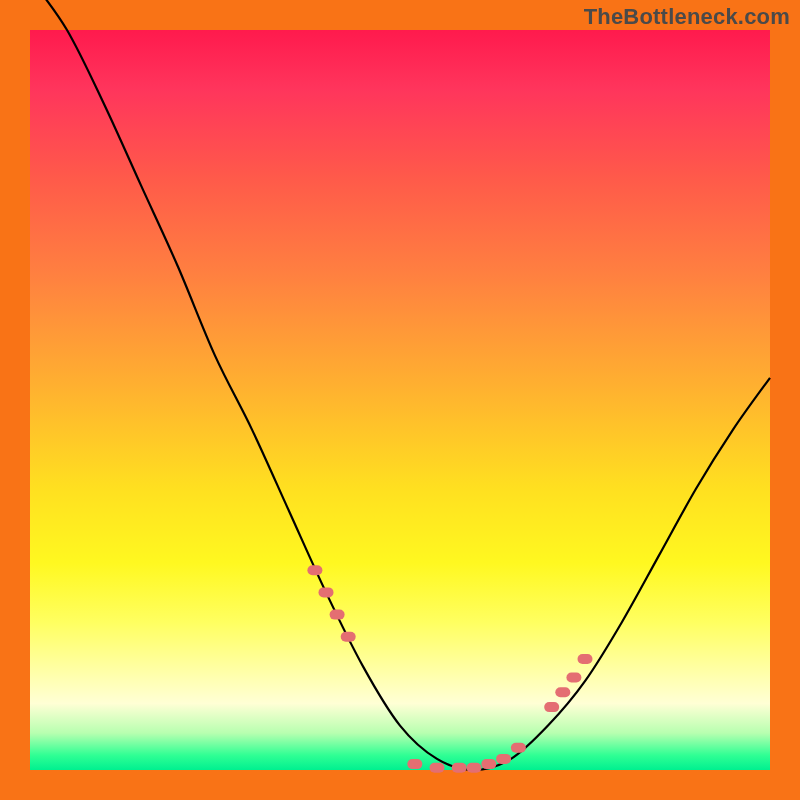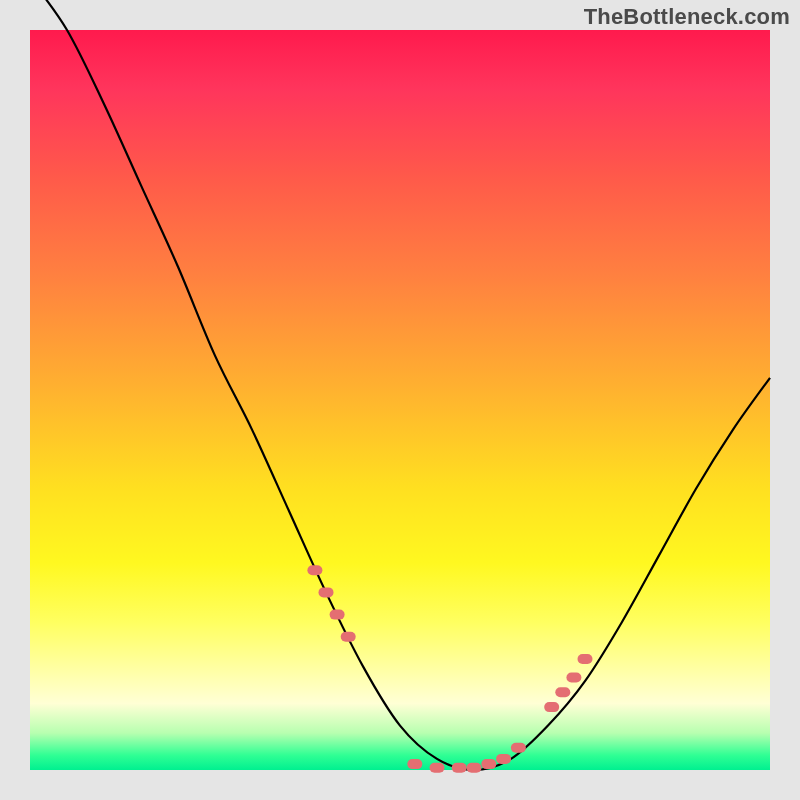--- a/index.html
+++ b/index.html
@@ -8,21 +8,21 @@
     width: 800px;
     height: 800px;
     background: #000;
     overflow: hidden;
     font-family: Arial, Helvetica, sans-serif;
   }
   .frame {
     position: relative;
     width: 800px;
     height: 800px;
-    background: #e5e5e5;
+    background: #f97316;
   }
   .plot-area {
     position: absolute;
     left: 30px;
     top: 30px;
     width: 740px;
     height: 740px;
     background: linear-gradient(to bottom,
       #ff1a4d 0%,
       #ff355c 8%,

